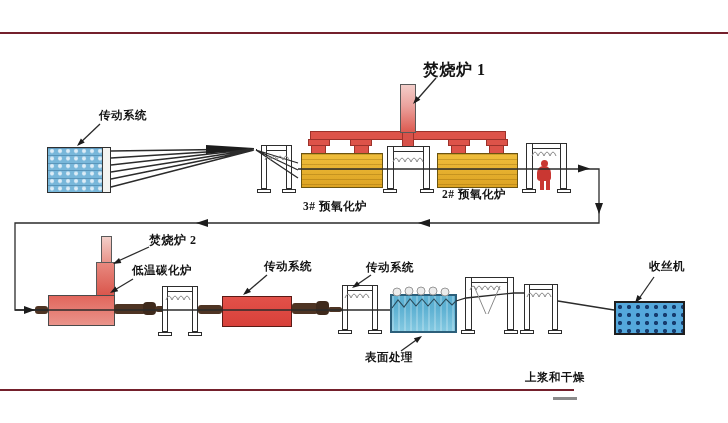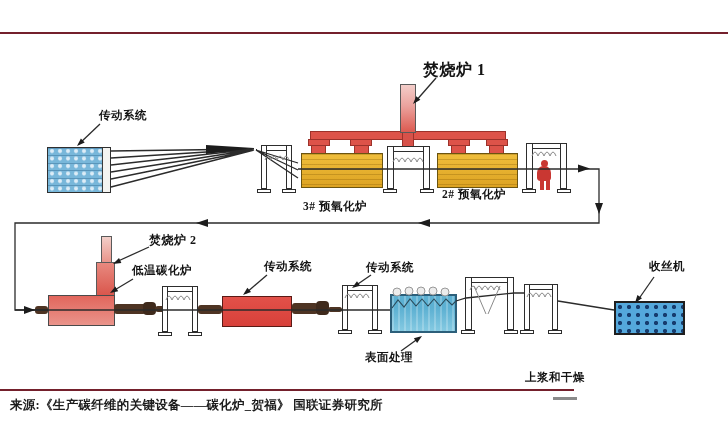--- a/index.html
+++ b/index.html
@@ -245,15 +245,14 @@
   <div class="abs dlabel" style="left:149px;top:232px;font-size:12px;">焚烧炉 2</div>
   <div class="abs dlabel" style="left:132px;top:263px;">低温碳化炉</div>
   <div class="abs dlabel" style="left:264px;top:259px;">传动系统</div>
   <div class="abs dlabel" style="left:366px;top:260px;">传动系统</div>
   <div class="abs dlabel" style="left:365px;top:350px;text-align:right;">表面处理</div>
   <div class="abs dlabel" style="left:525px;top:370px;">上浆和干燥</div>
   <div class="abs dlabel" style="left:649px;top:259px;text-align:center;">收丝机</div>
 
   <div class="abs rule" style="left:0;top:389px;width:574px;height:2px;"></div>
   <div class="abs wm-dash"></div>
-  <div class="abs source-text">来源:《生产碳纤维的关键设备——碳化炉_贺福》 国联证券研究所</div>
 
 </div>
 
 </body></html>

